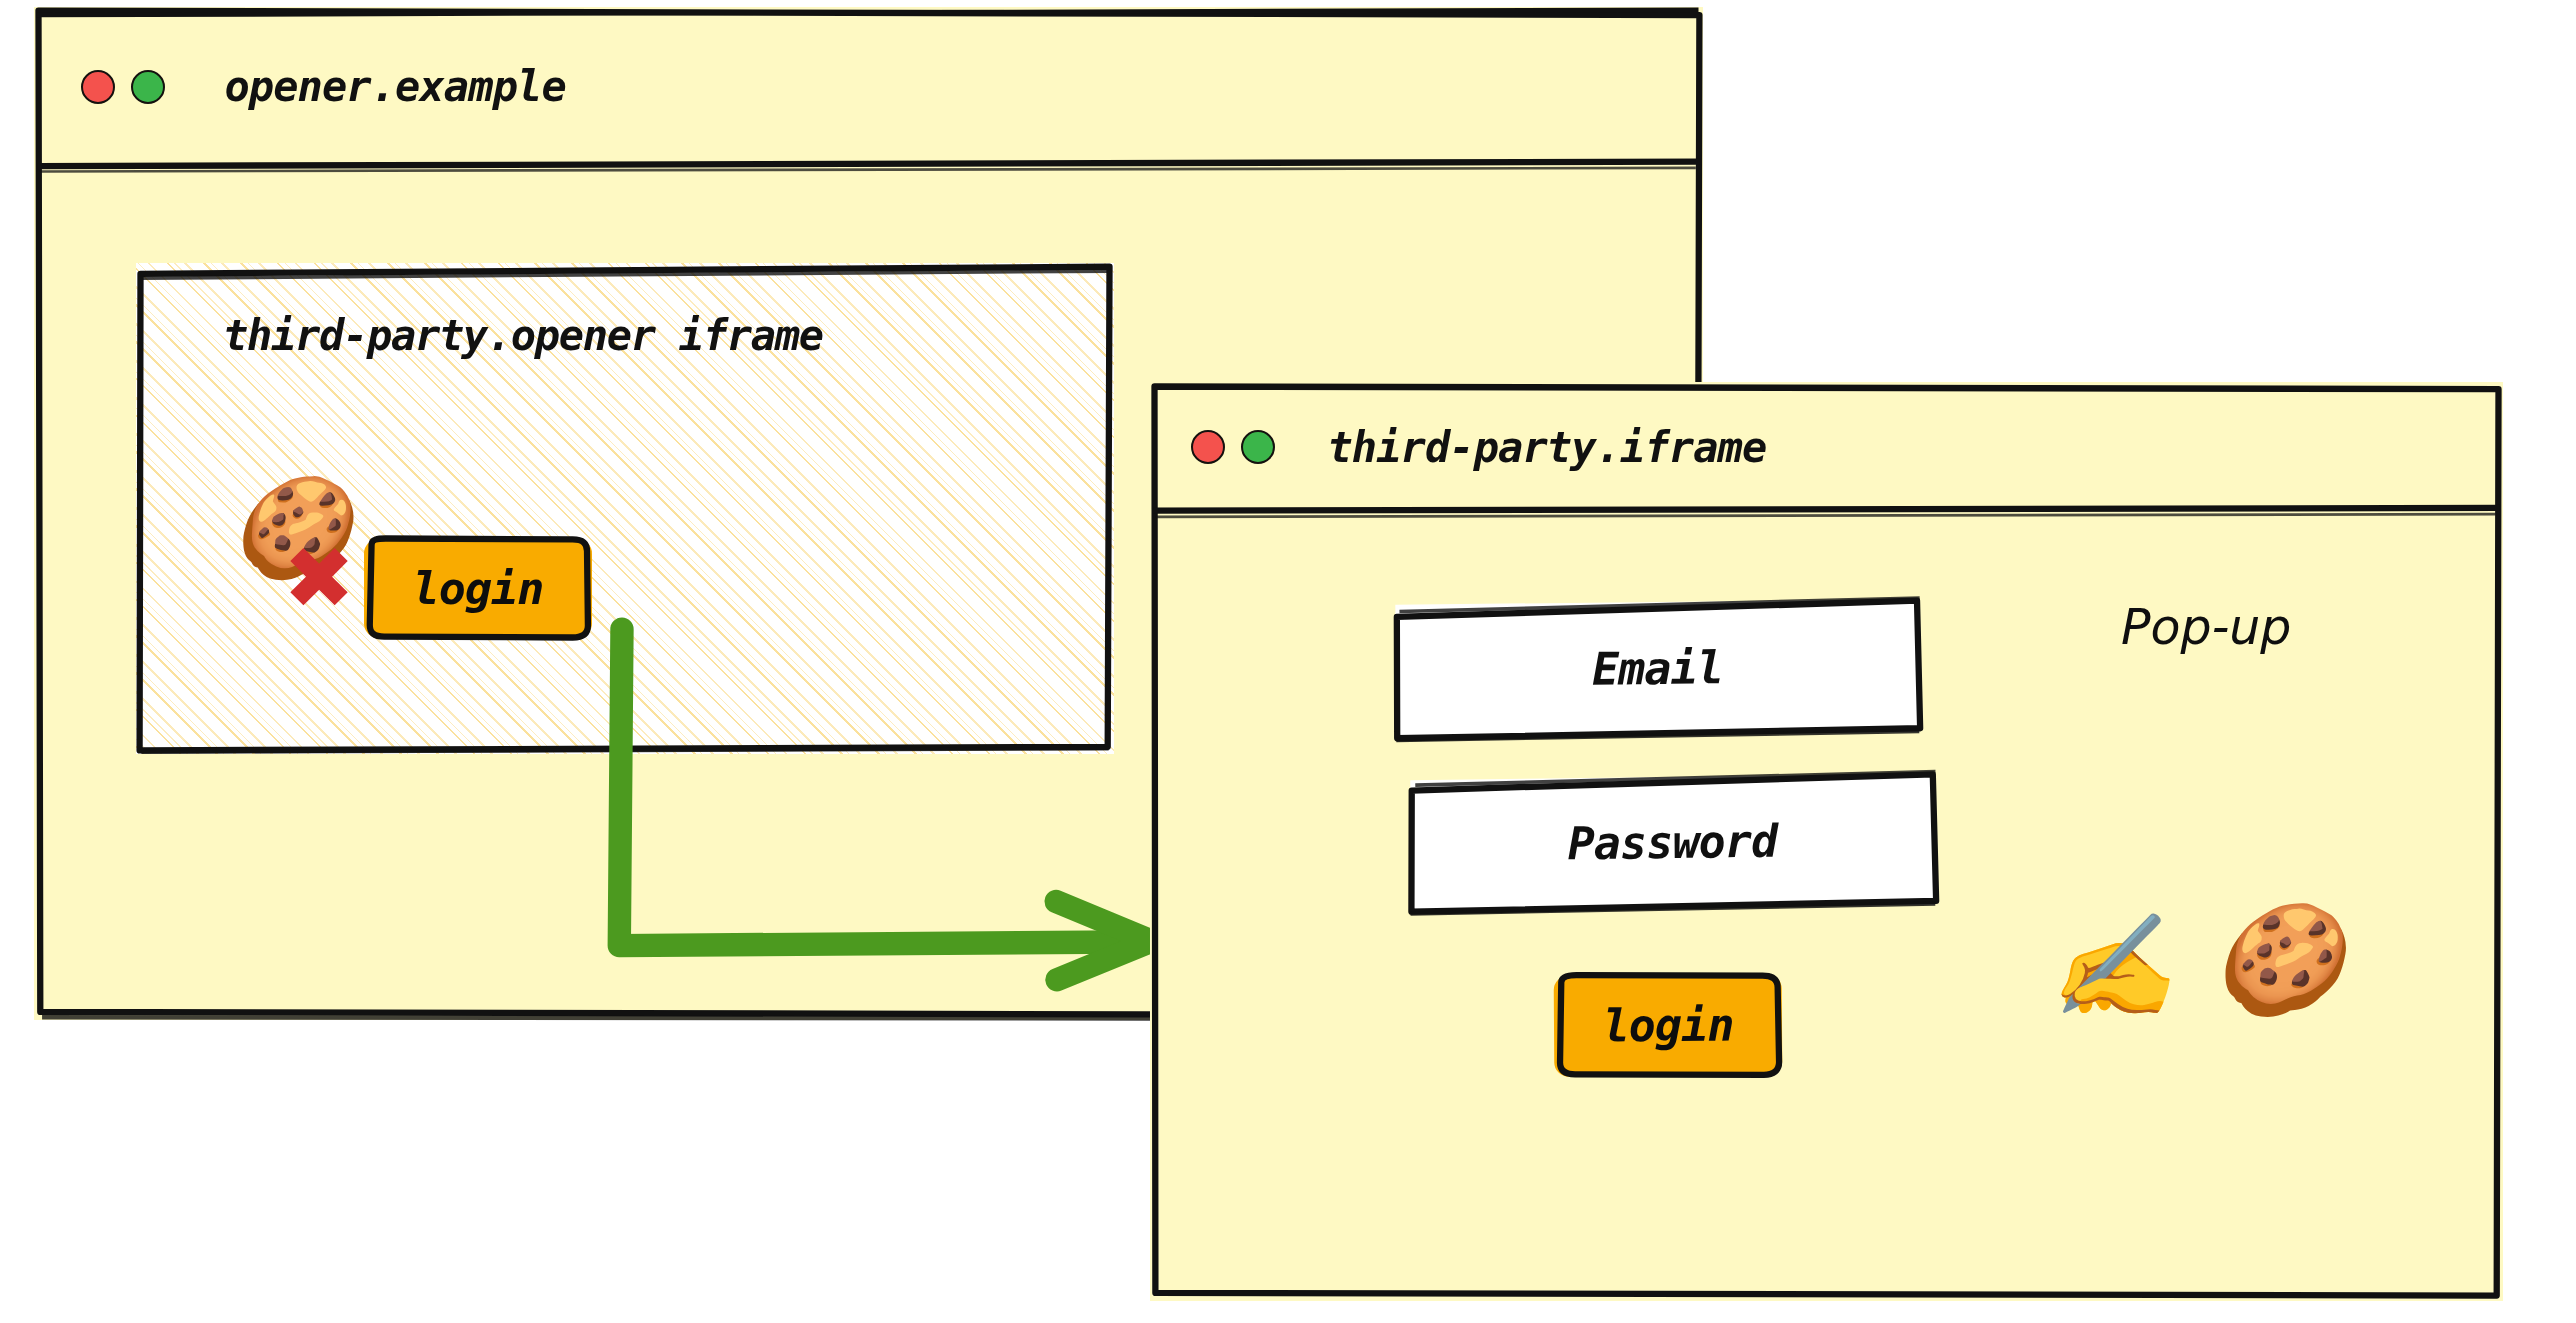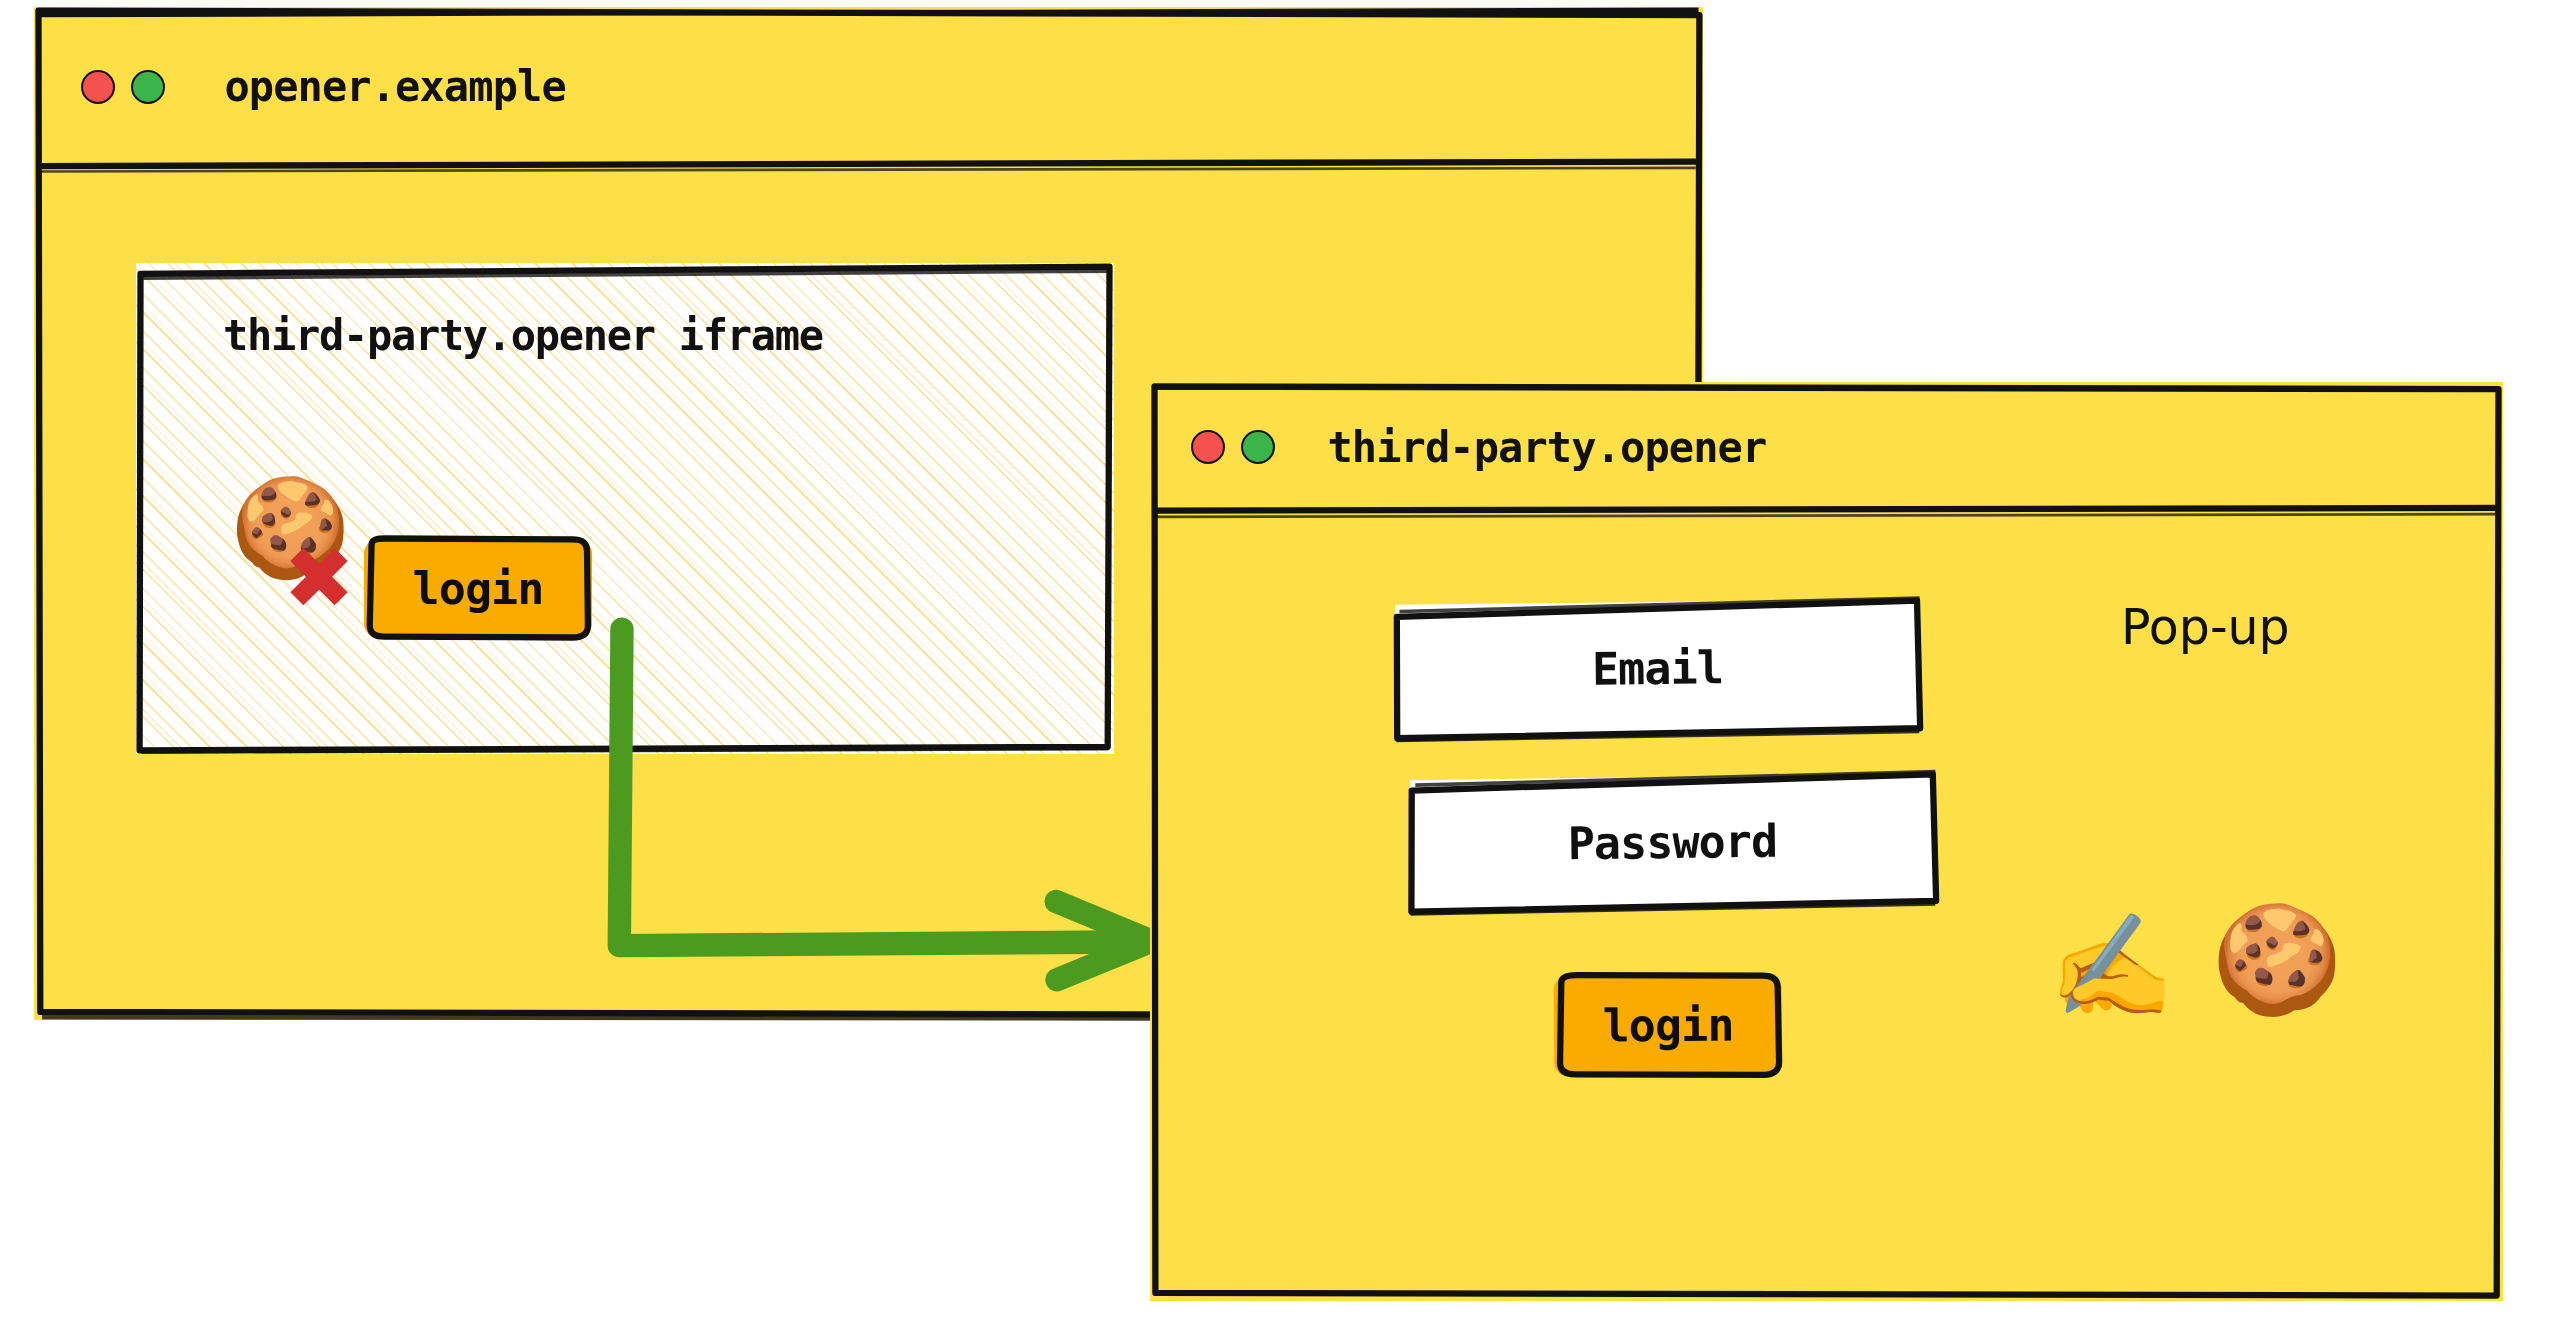--- a/index.html
+++ b/index.html
@@ -34,21 +34,22 @@
         rgba(250,220,140,0.60) 17px,
         rgba(250,220,140,0.60) 19px,
         rgba(250,223,150,0.00) 19px,
         rgba(250,223,150,0.00) 26px);
   }
 
   
   .window {
     position: absolute;
     box-sizing: border-box;
-    background: #fde047;
+    background: #fef9c3;
+    font-style: italic;
   }
   .window-frame-svg {
     position: absolute;
     inset: 0;
     width: 100%;
     height: 100%;
     overflow: visible;
     pointer-events: none;
   }
 
@@ -335,21 +336,21 @@
     <path d="M5,5 L1500,8 L1498,1016 L6,1013 Z" fill="none" stroke="#111" stroke-width="7" stroke-linejoin="round"></path>
     <path d="M4,143 L1501,140" fill="none" stroke="#111" stroke-width="7"></path>
     <path d="M6,150 L1497,147" fill="none" stroke="#111" stroke-width="3" opacity="0.75"></path>
   </svg>
 
   <div class="titlebar">
     <div class="dots">
       <span class="dot red"></span>
       <span class="dot green"></span>
     </div>
-    <span class="win-title">third-party.opener</span>
+    <span class="win-title">third-party.iframe</span>
   </div>
 
   <div class="popup-body">
 
     <div class="field" id="email-field">
       <svg class="field-outline" viewBox="0 0 592 158" preserveAspectRatio="none">
         <path d="M6,18 L585,6 L587,148 L5,153 Z" fill="none" stroke="#111" stroke-width="7" stroke-linejoin="round"></path>
         <path d="M9,12 L588,3" fill="none" stroke="#111" stroke-width="4" opacity="0.8"></path>
         <path d="M4,155 L586,151" fill="none" stroke="#111" stroke-width="5" opacity="0.85"></path>
       </svg>

